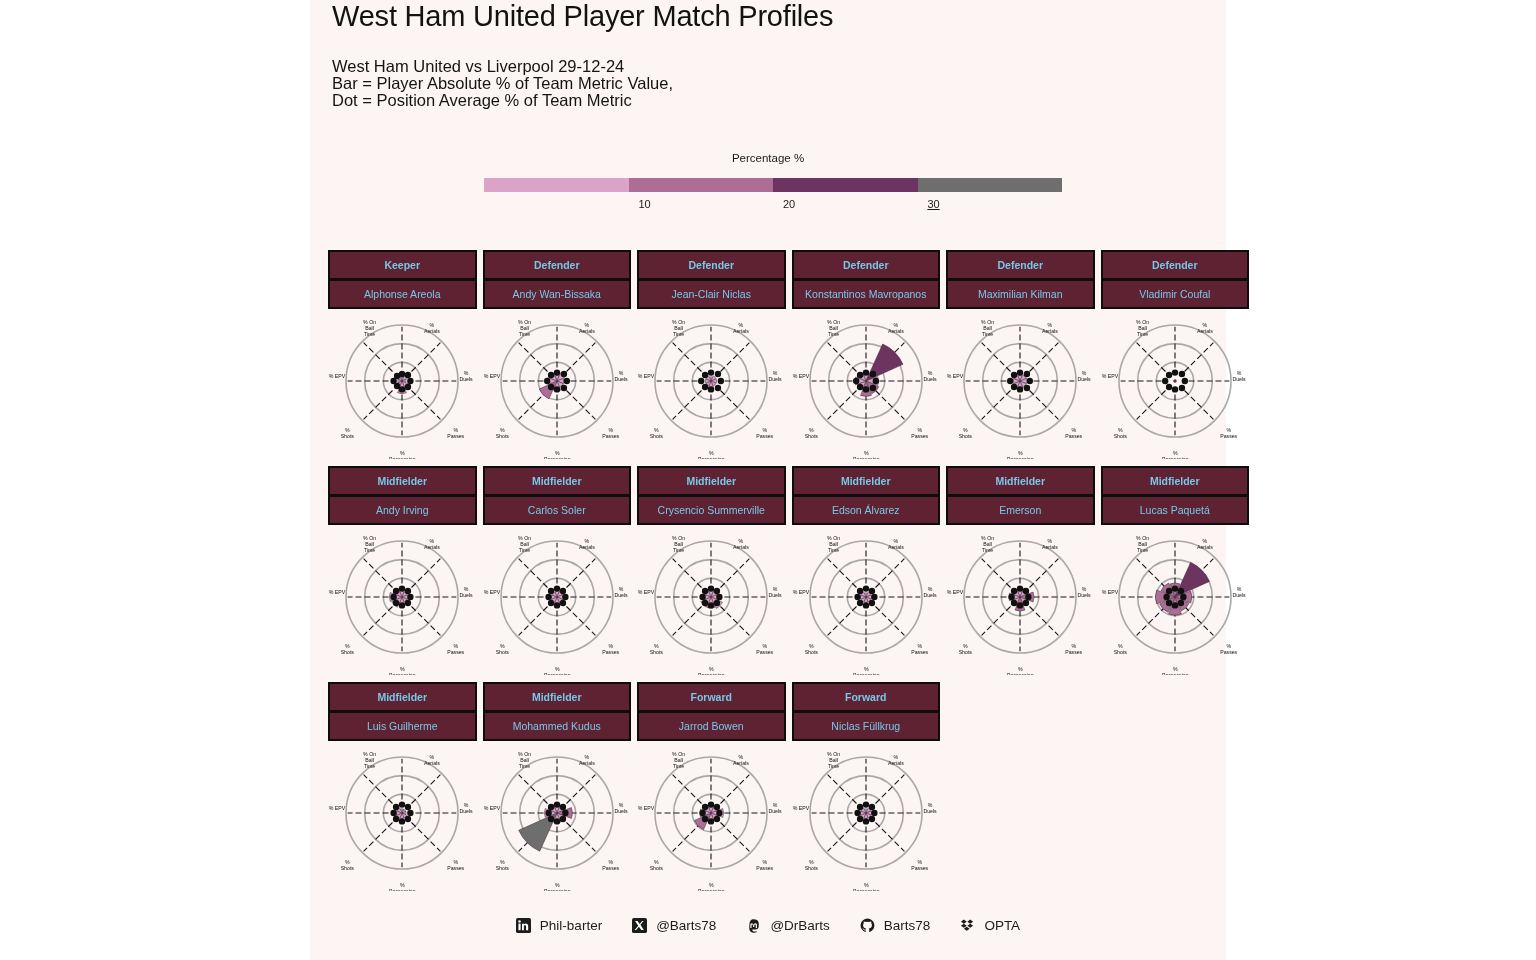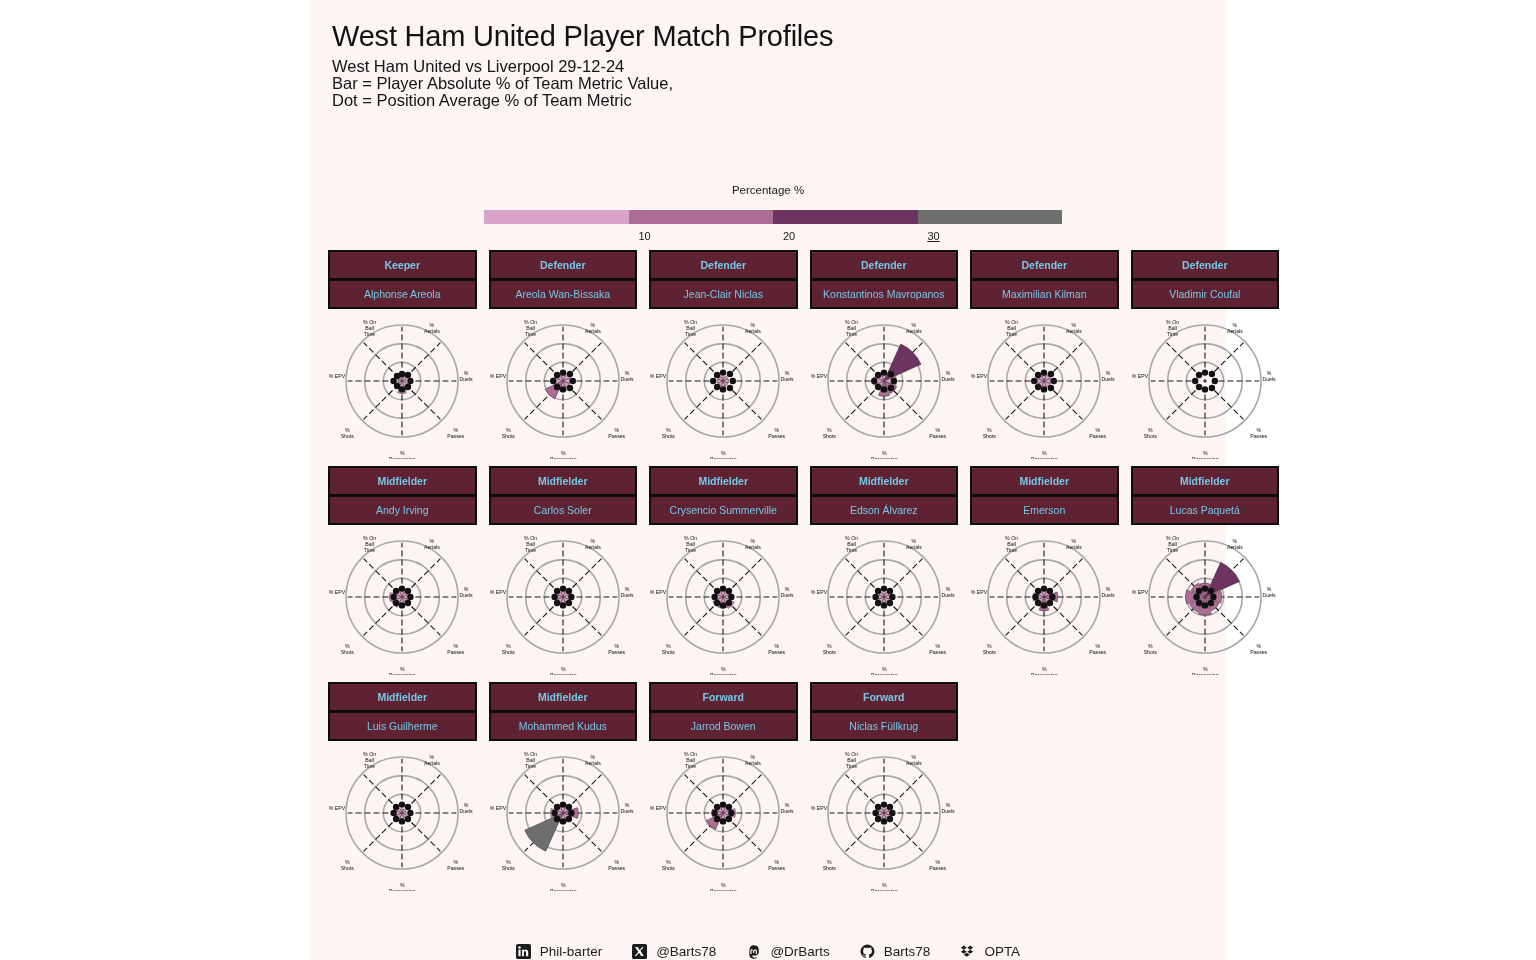--- a/index.html
+++ b/index.html
@@ -1,36 +1,36 @@
 <!DOCTYPE html>
 <html><head>
 <meta charset="utf-8">
 <style>
   html,body{margin:0;padding:0;background:#ffffff;}
   body{width:1536px;height:960px;font-family:"Liberation Sans",sans-serif;overflow:hidden;}
   #canvas{position:absolute;left:310px;top:0;width:916px;height:960px;background:#fdf5f4;}
-  #title{position:absolute;left:22px;top:20px;font-size:29px;color:#121212;letter-spacing:-0.2px;}
+  #title{position:absolute;left:22px;top:0;font-size:29px;color:#121212;letter-spacing:-0.2px;}
   #subtitle{position:absolute;left:22px;top:58px;font-size:16.5px;line-height:17px;color:#141414;white-space:pre-line;}
-  #legend-wrap{position:absolute;left:0;top:152px;width:916px;margin-top:32px;}
+  #legend-wrap{position:absolute;left:0;top:152px;width:916px;}
   #legend-title{text-align:center;font-size:11.5px;color:#1a1a1a;}
   #legend-bar{position:absolute;left:174px;top:26px;width:578px;height:14px;display:flex;}
   #legend-bar > div{height:100%;}
   #legend-ticks{position:absolute;left:190px;top:46px;width:578px;height:16px;}
   #legend-ticks span{position:absolute;font-size:11px;color:#1a1a1a;transform:translateX(-50%);}
   #grid{position:absolute;left:0;top:250px;width:916px;}
-  .row{display:flex;gap:12px;padding-left:18px;height:216px;}
+  .row{display:flex;gap:6px;padding-left:18px;height:216px;}
   .card{width:148.5px;position:relative;}
   .hdr{border:2px solid #0d0d0d;background:#5e2232;box-sizing:border-box;}
   .hdr .pos{height:26px;line-height:26px;text-align:center;color:#77c8e8;font-size:10.5px;font-weight:bold;border-bottom:3px solid #0d0d0d;}
   .hdr .nm{height:26px;line-height:26px;text-align:center;color:#77c8e8;font-size:10.5px;font-weight:normal;overflow:hidden;white-space:nowrap;}
   .radar{position:relative;width:148.5px;height:150px;}
   .radar svg{display:block;}
   .axlab{font-size:5.2px;fill:#111;font-family:"Liberation Sans",sans-serif;}
   #footer{position:absolute;left:0;top:918px;width:916px;display:flex;justify-content:center;align-items:center;gap:0px;}
-  .fitem{display:flex;align-items:center;gap:9px;margin-right:30px;margin-top:26px;}
+  .fitem{display:flex;align-items:center;gap:9px;margin-right:30px;}
   .fitem:last-child{margin-right:0;}
   .fico{width:15px;height:15px;display:inline-block;color:#1c1c1c;}
   .fico svg{display:block;}
   .flab{font-size:13.5px;color:#1c1c1c;}
 </style>
 </head>
 <body>
 
 <div id="canvas">
 
@@ -103,21 +103,21 @@
               <text class="axlab" x="74.3" y="151.7" text-anchor="middle">Possession</text>
               <text class="axlab" x="19.3" y="123.0" text-anchor="middle">%</text>
               <text class="axlab" x="19.3" y="129.2" text-anchor="middle">Shots</text>
               <text class="axlab" x="8.9" y="69.0" text-anchor="middle">% EPV</text>
             </svg>
           </div>
         </div>
         <div class="card">
           <div class="hdr">
             <div class="pos">Defender</div>
-            <div class="nm">Areola Wan-Bissaka</div>
+            <div class="nm">Andy Wan-Bissaka</div>
           </div>
           <div class="radar">
             <svg width="148.5" height="150" viewBox="0 0 148.5 150">
               <circle cx="74" cy="72" r="18.67" fill="none" stroke="#a8a8a8" stroke-width="1.6"></circle>
               <circle cx="74" cy="72" r="37.33" fill="none" stroke="#a8a8a8" stroke-width="1.6"></circle>
               <circle cx="74" cy="72" r="56.00" fill="none" stroke="#a8a8a8" stroke-width="1.6"></circle>
               <line x1="74.00" y1="58.56" x2="74.00" y2="17.68" stroke="#161616" stroke-width="1.1" stroke-dasharray="6 3"></line>
               <line x1="83.50" y1="62.50" x2="112.41" y2="33.59" stroke="#161616" stroke-width="1.1" stroke-dasharray="6 3"></line>
               <line x1="87.44" y1="72.00" x2="128.32" y2="72.00" stroke="#161616" stroke-width="1.1" stroke-dasharray="6 3"></line>
               <line x1="83.50" y1="81.50" x2="112.41" y2="110.41" stroke="#161616" stroke-width="1.1" stroke-dasharray="6 3"></line>

